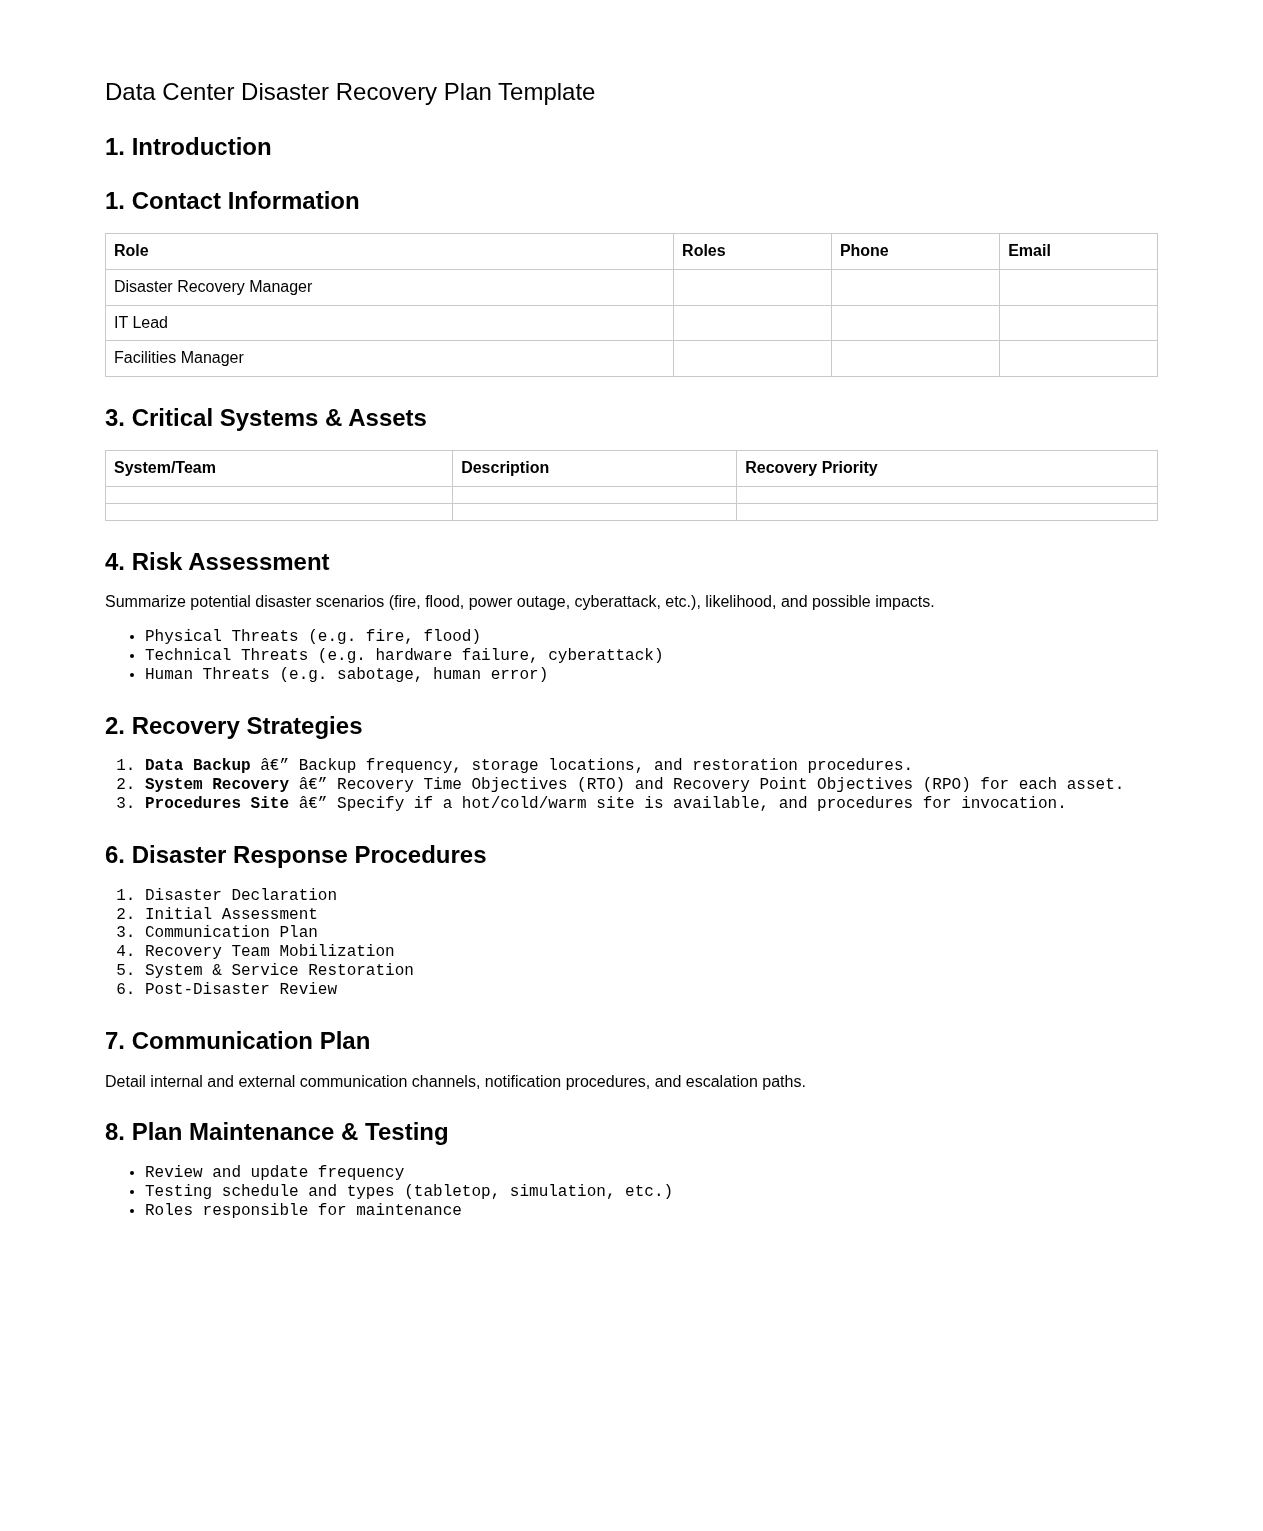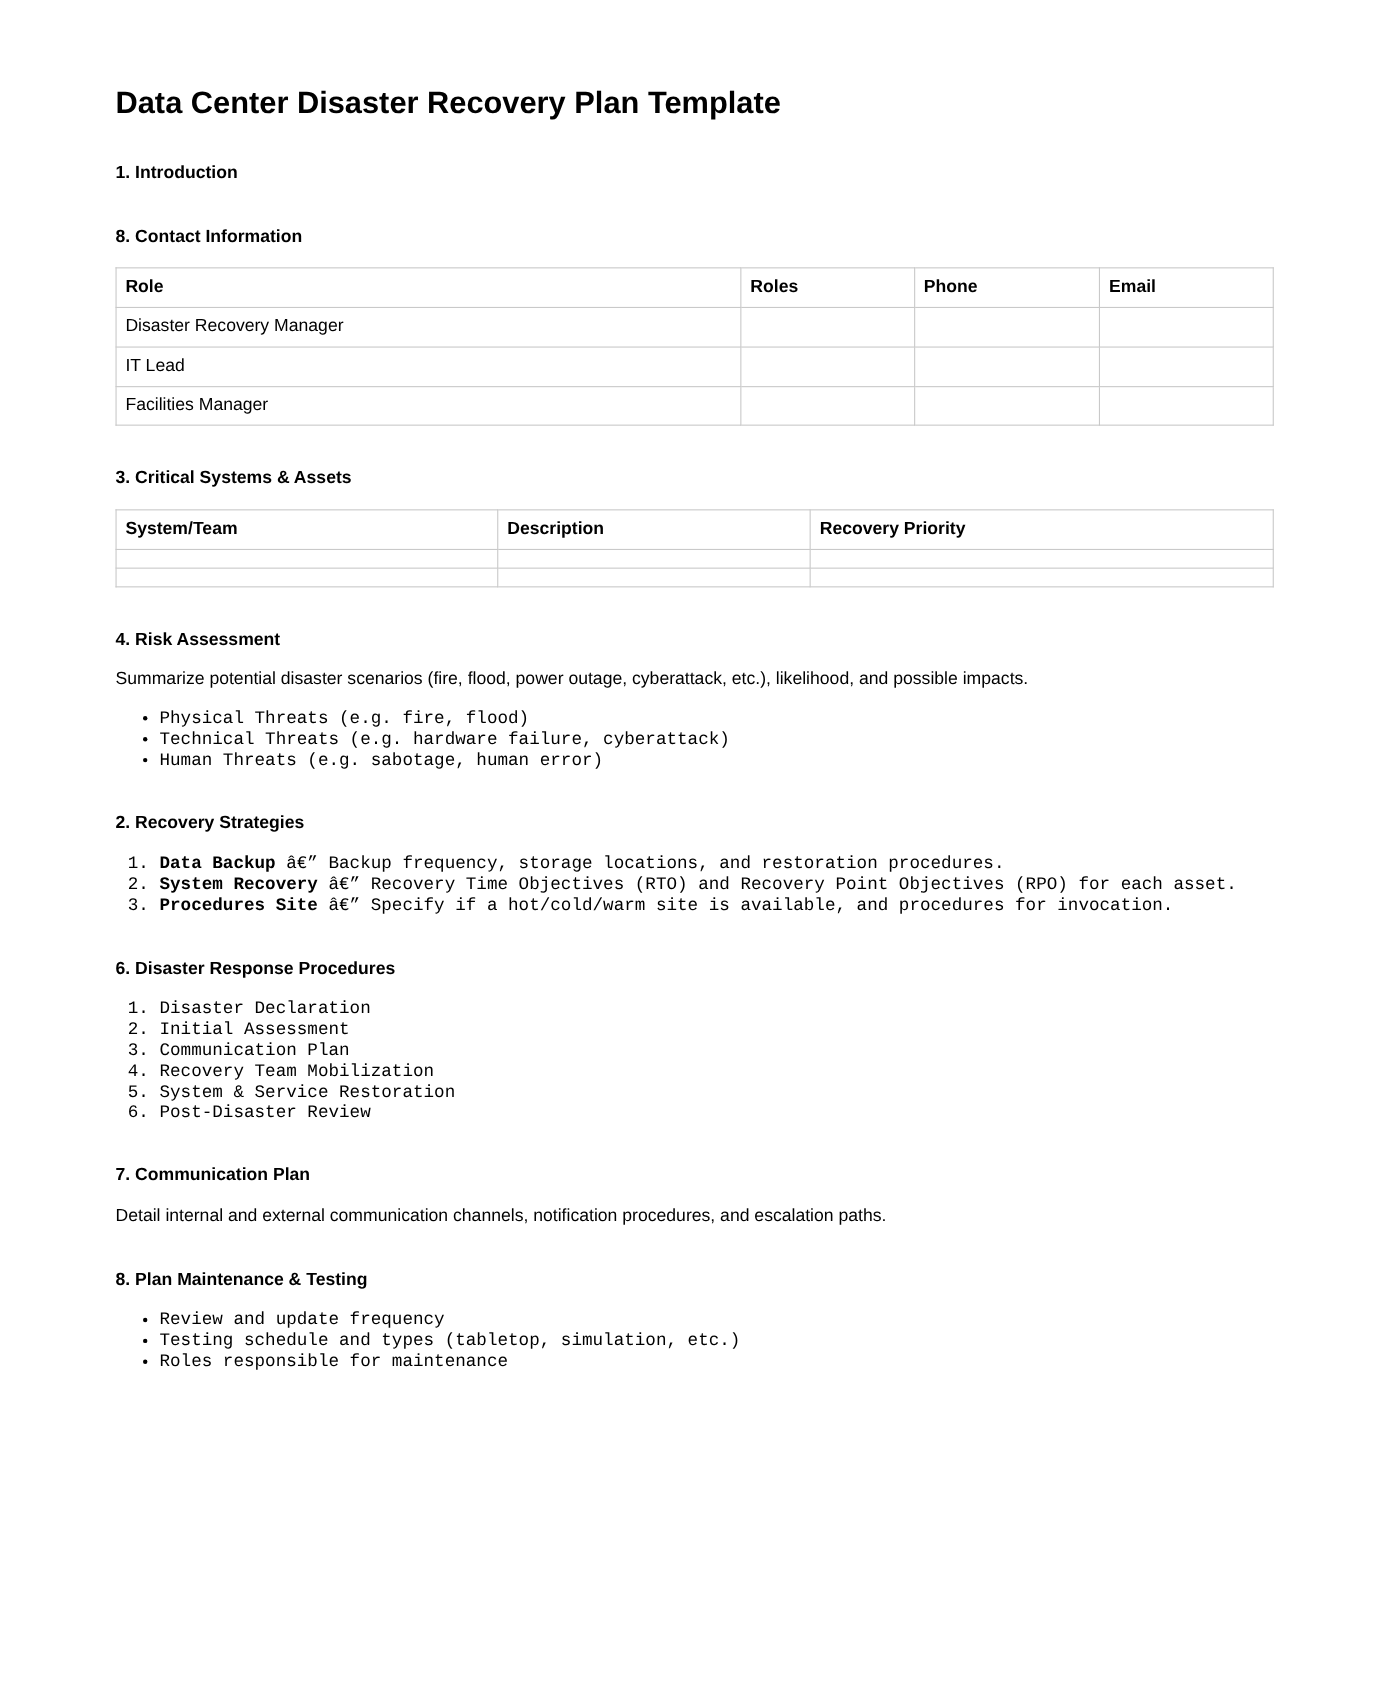--- a/index.html
+++ b/index.html
@@ -11,30 +11,30 @@
     font-size: 16px;
   }
   body { min-height: 1531px; }
   .page {
     width: 1053px;
     margin: 0 auto;
     padding: 78px 0 220px 0;
     box-sizing: border-box;
   }
   h1 {
-    font-size: 28px;
+    font-size: 24px;
     line-height: 1.15;
-    font-weight: bold;
+    font-weight: normal;
     margin: 0;
   }
   h2 {
-    font-size: 16px;
+    font-size: 24px;
     line-height: 1.15;
     font-weight: bold;
-    margin: 39px 0 18px 0;
+    margin: 27px 0 18px 0;
   }
   p {
     line-height: 1.18;
     margin: 14px 0 16px 0;
   }
   table {
     border-collapse: collapse;
     width: 100%;
     table-layout: fixed;
     padding-left: 21px;
@@ -60,21 +60,21 @@
 
 <div class="page">
 
   <h1>Data Center Disaster Recovery Plan Template</h1>
 
   <section>
     <h2>1. Introduction</h2>
   </section>
 
   <section>
-    <h2>8. Contact Information</h2>
+    <h2>1. Contact Information</h2>
     <table>
       <colgroup>
         <col style="width:54%">
           <col style="width:15%">
           <col style="width:16%">
           <col style="width:15%">
       </colgroup>
       <thead>
         <tr>
           <th>Role</th>

